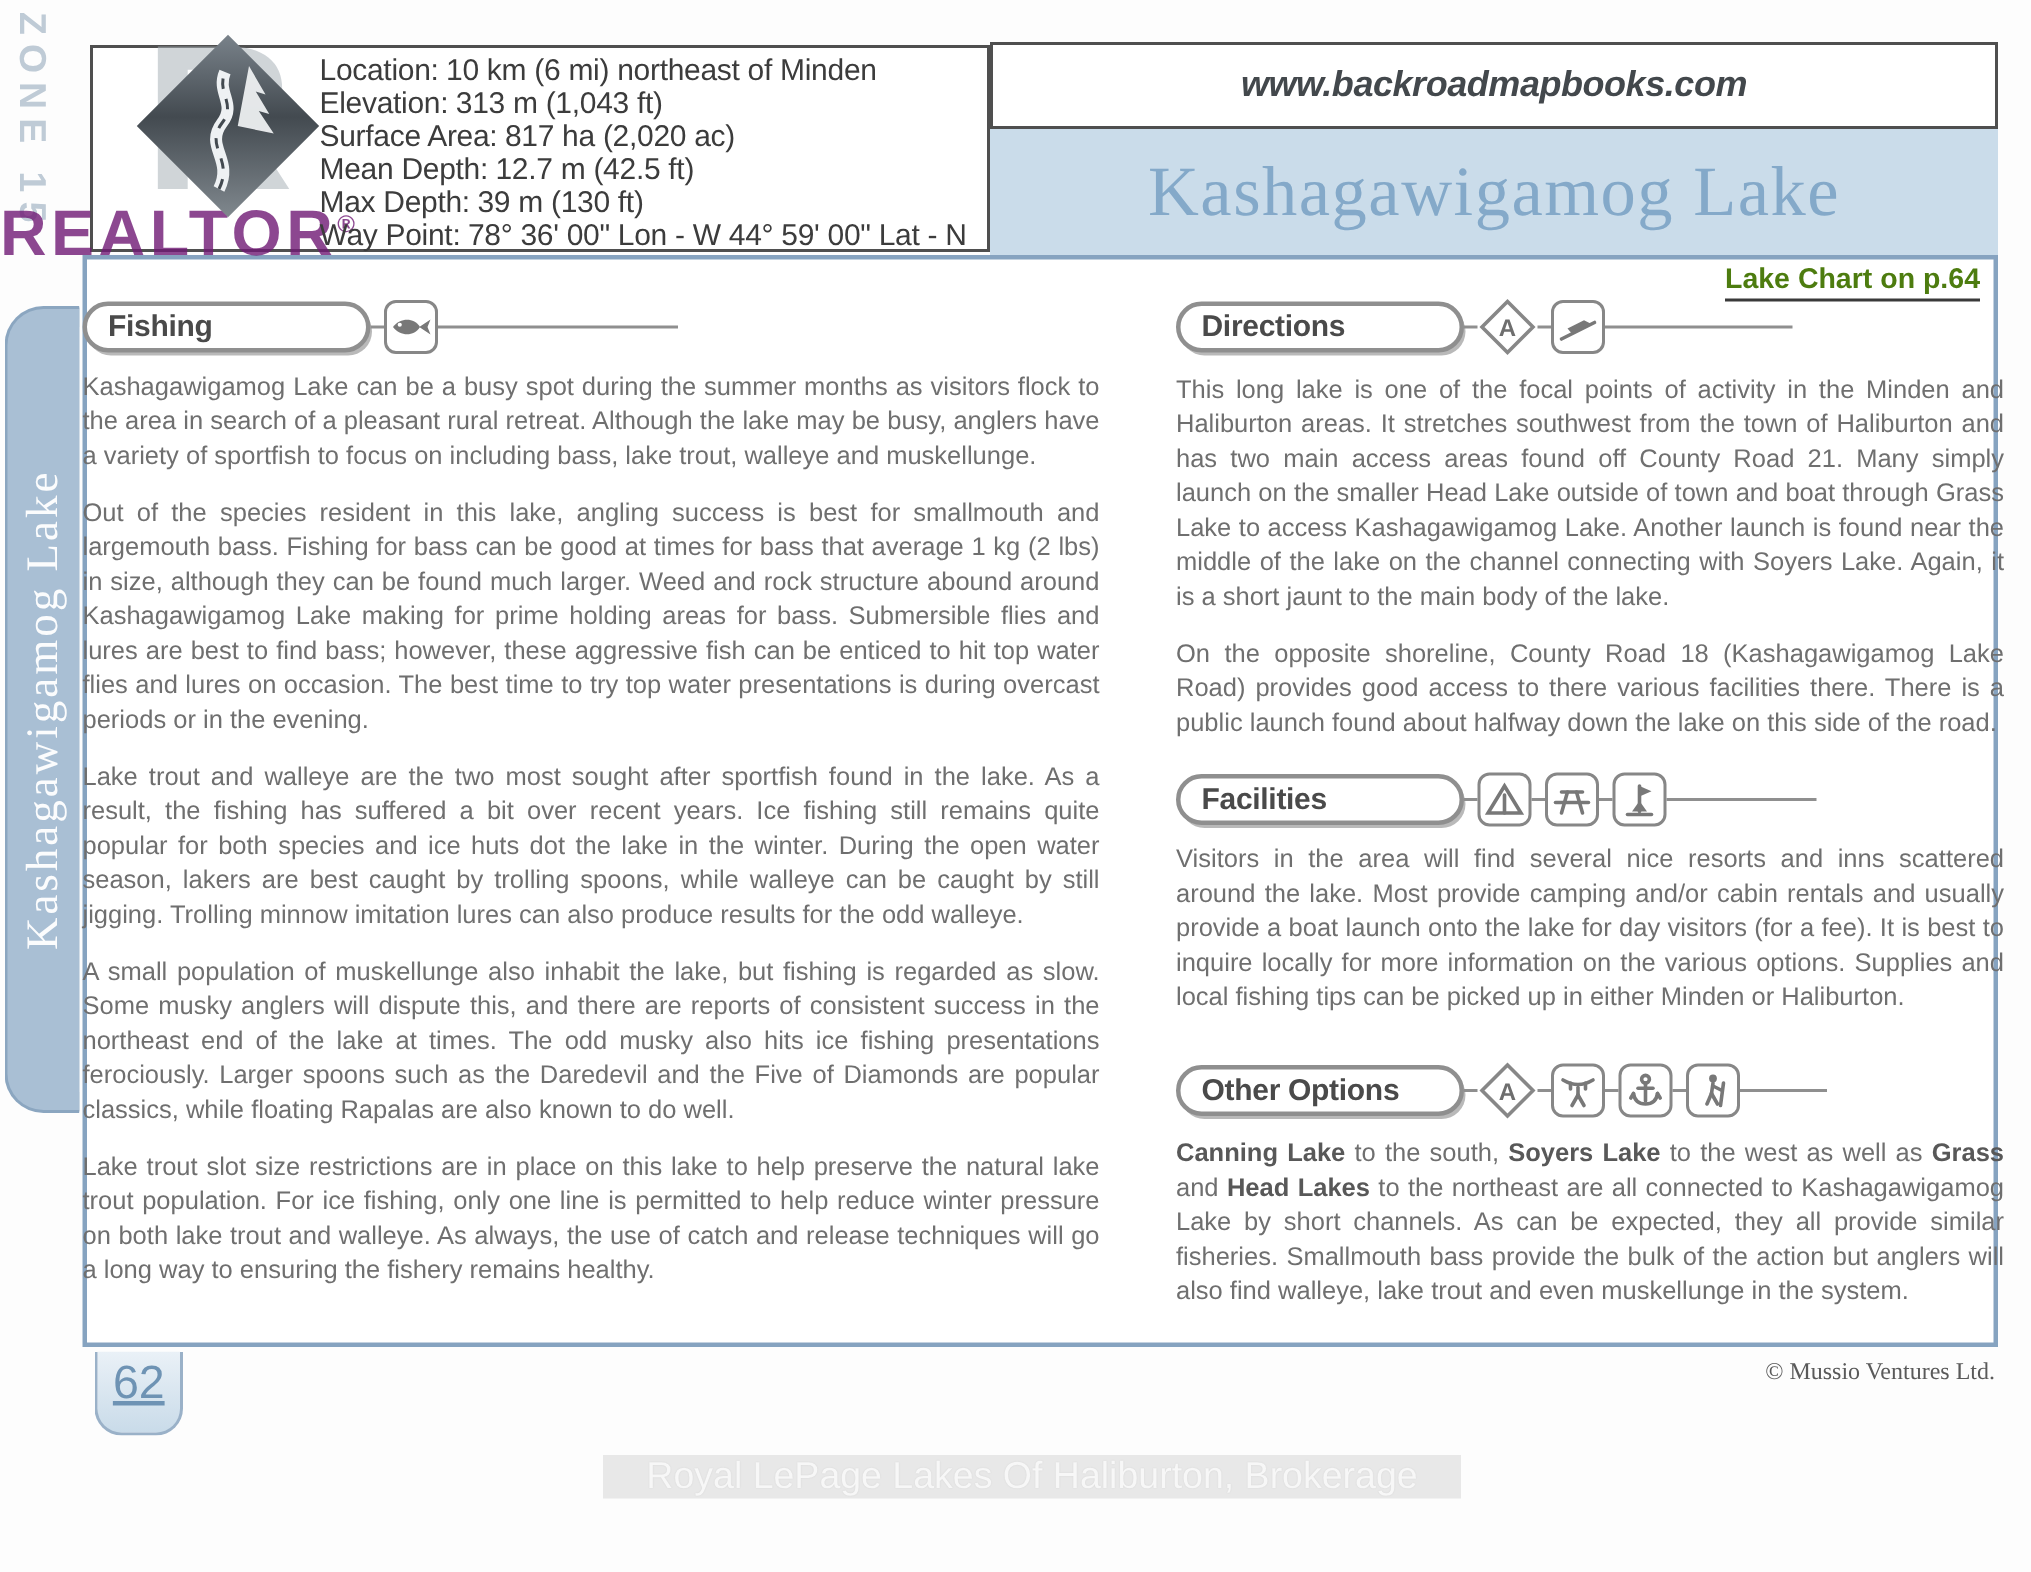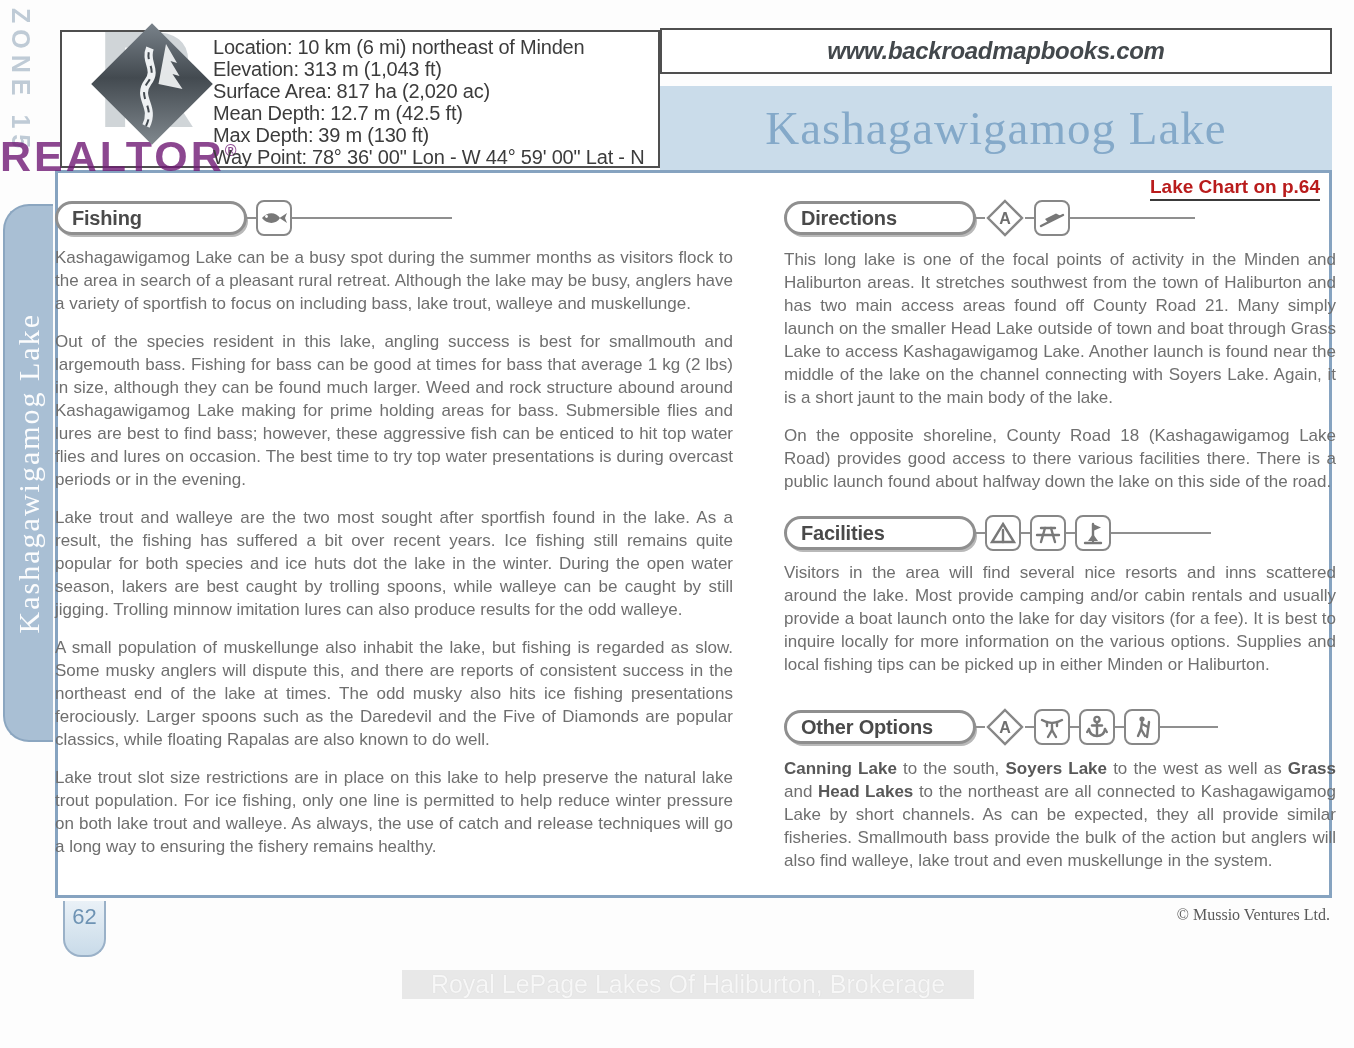--- a/index.html
+++ b/index.html
@@ -35,36 +35,36 @@
   }
   .logo-diamond { position:absolute; left:86px; top:18px; z-index:5; }
   .info-list {
     position:absolute; left:213px; top:36px; z-index:6;
     font-size:20px; line-height:22px; color:#3c3c3c; letter-spacing:-0.2px;
   }
   .info-row span { display:inline; }
   .info-row .lbl { margin-right:5px; }
 
   .website-box {
-    position:absolute; left:660px; top:28px; width:672px; height:46px;
+    position:absolute; left:660px; top:28px; width:672px; height:58px;
     border:2px solid #4f4f4f; background:#fff; z-index:2;
     display:flex; align-items:center; justify-content:center;
     font-size:24px; font-weight:bold; font-style:italic; color:#43484c;
     letter-spacing:-0.3px;
   }
   .title-band {
     position:absolute; left:660px; top:86px; width:672px; height:84px;
     background:#cadcea; z-index:2;
     display:flex; align-items:center; justify-content:center;
     font-family:"Liberation Serif", serif;
     font-size:47px; color:#84a9c9; letter-spacing:1px;
   }
   .lake-chart-link {
     position:absolute; right:34px; top:176px; z-index:6;
-    font-size:19px; font-weight:bold; color:#b91c1c;
+    font-size:19px; font-weight:bold; color:#4d7c0f;
     border-bottom:2.5px solid #3a3a3a; padding-bottom:1px;
   }
 
   
   .main-box {
     position:absolute; left:55px; top:170px; width:1277px; height:728px;
     border:3px solid #86a3c0; background:#fff; z-index:1;
   }
   .side-tab {
     position:absolute; left:3px; top:204px; width:50px; height:538px; z-index:2;
@@ -107,25 +107,25 @@
   .body-p {
     font-size:17px; line-height:23px; color:#6f6f6f;
     text-align:justify; margin-bottom:15px;
   }
   .body-p .bold { font-weight:bold; color:#585858; }
   .gap-md { margin-top:22px; }
   .gap-lg { margin-top:31px; }
 
   
   .page-tab {
-    position:absolute; left:63px; top:901px; width:43px; height:56px; z-index:2;
+    position:absolute; left:63px; top:901px; width:59px; height:56px; z-index:2;
     border:2px solid #9ab1c8; border-top:none; border-radius:0 0 18px 18px;
     background:linear-gradient(#eaf1f7,#c9dbe9);
     display:flex; justify-content:center;
-    font-size:22px; color:#6e93b4; padding-top:3px;
+    font-size:31px; color:#6e93b4; padding-top:3px;text-decoration:underline;
   }
   .copyright {
     position:absolute; right:24px; top:906px; z-index:2;
     font-family:"Liberation Serif", serif; font-size:16px; color:#5a5a5a;
   }
   .brokerage-watermark {
     position:absolute; left:402px; top:970px; width:572px; height:29px; z-index:2;
     background:#e8e8e8; display:flex; align-items:center; justify-content:center;
     font-size:25px; color:#f7f7f7; text-shadow:0 0 1px #cfcfcf; white-space:nowrap;
   }

